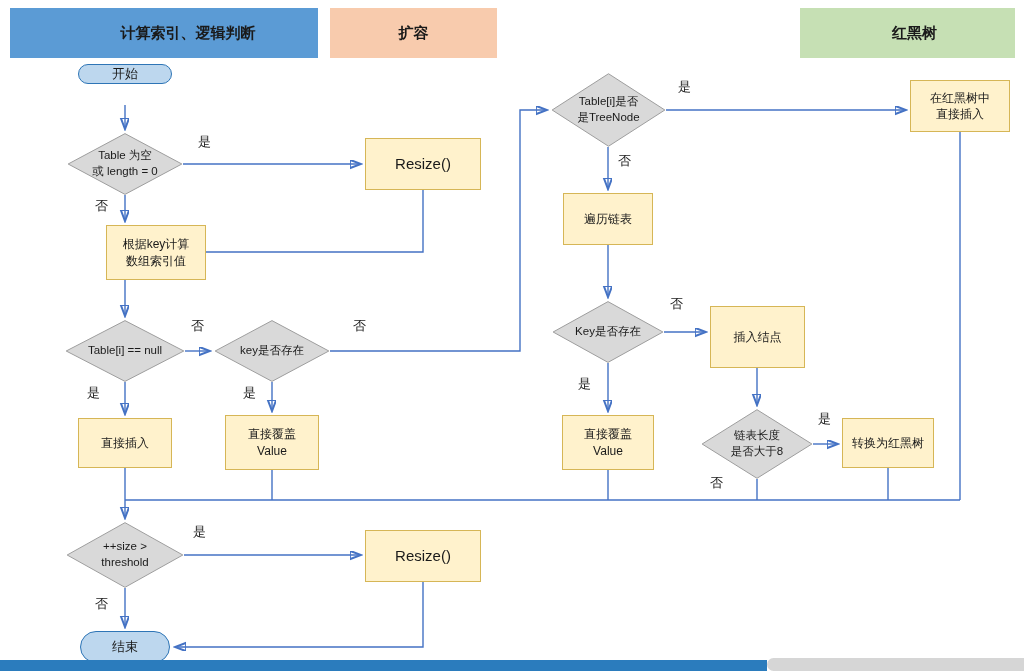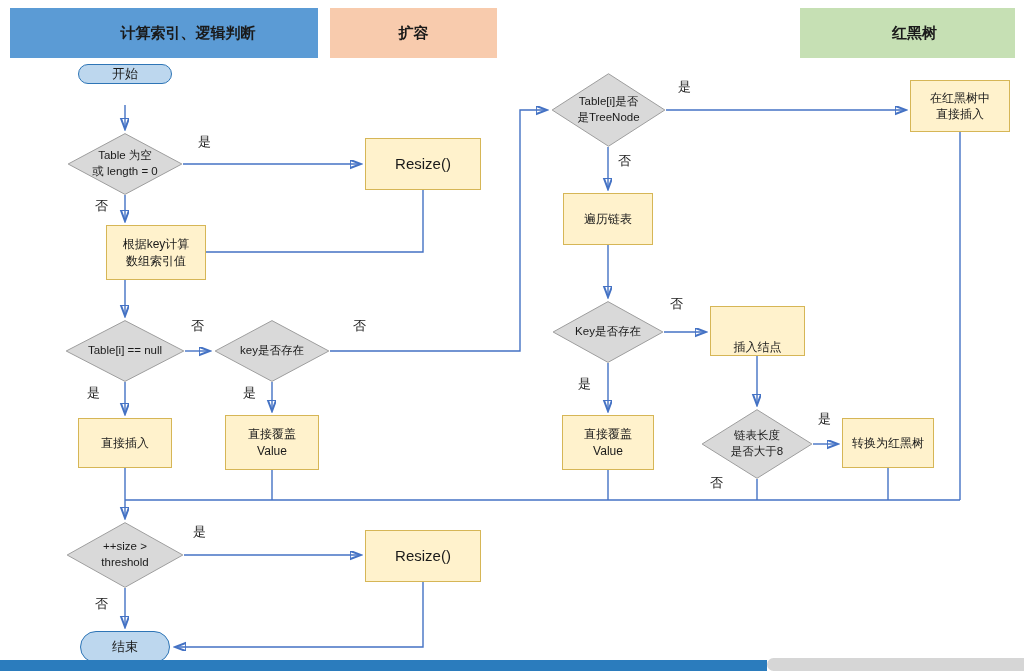--- a/index.html
+++ b/index.html
@@ -157,21 +157,21 @@
     <span class="label">遍历链表</span>
   </div>
 
   <div class="node diamond" style="left:552px;top:301px;width:112px;height:62px;">
     <svg viewBox="0 0 100 100" preserveAspectRatio="none">
         <polygon points="50,1 99,50 50,99 1,50"></polygon>
       </svg>
     <span class="label">Key是否存在</span>
   </div>
 
-  <div class="node process" style="left:710px;top:306px;width:95px;height:50px;align-items:flex-end;">
+  <div class="node process" style="left:710px;top:306px;width:95px;height:62px;">
     <span class="label">插入结点</span>
   </div>
 
   <div class="node process" style="left:562px;top:415px;width:92px;height:55px;">
     <span class="label">直接覆盖
 Value</span>
   </div>
 
   <div class="node diamond" style="left:701px;top:409px;width:112px;height:70px;text-align:center;">
     <svg viewBox="0 0 100 100" preserveAspectRatio="none">

